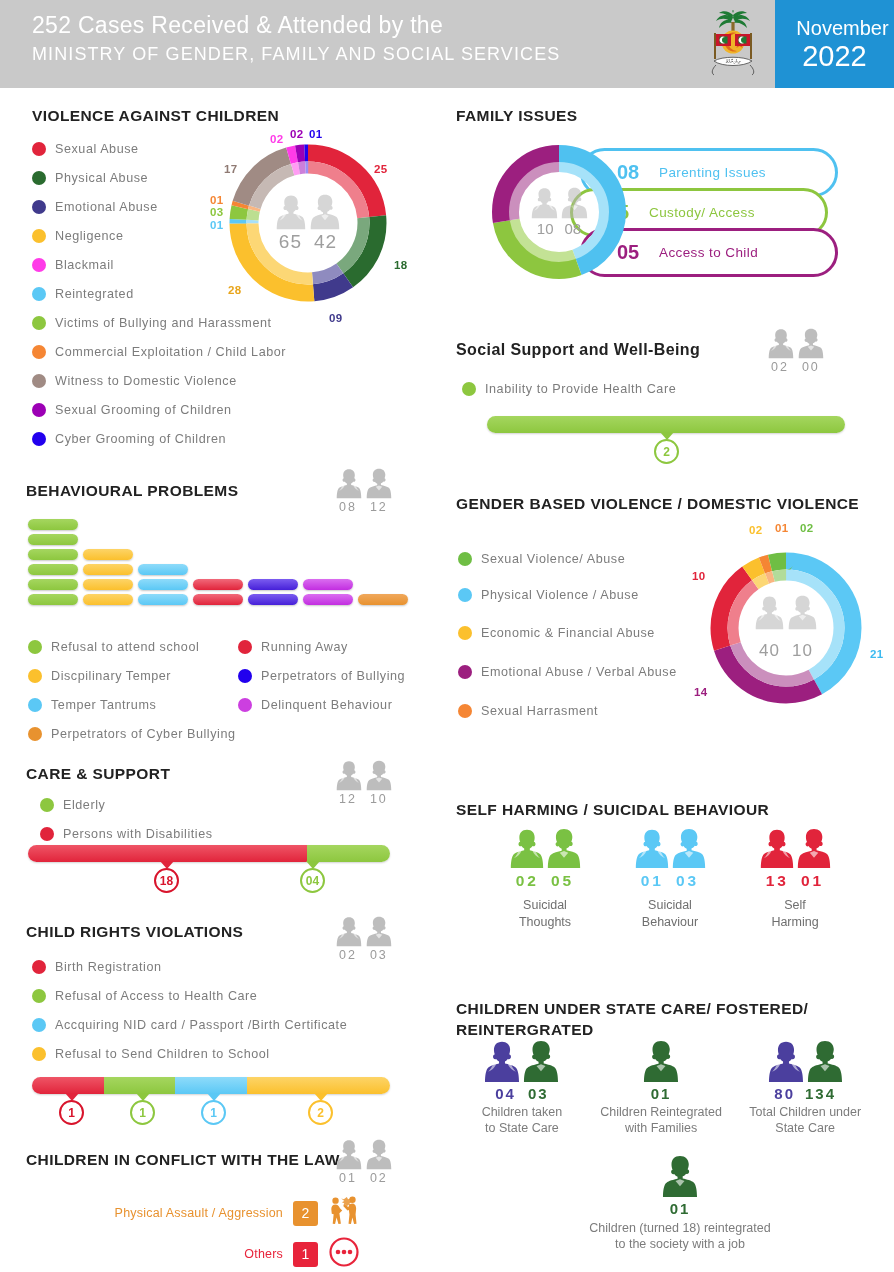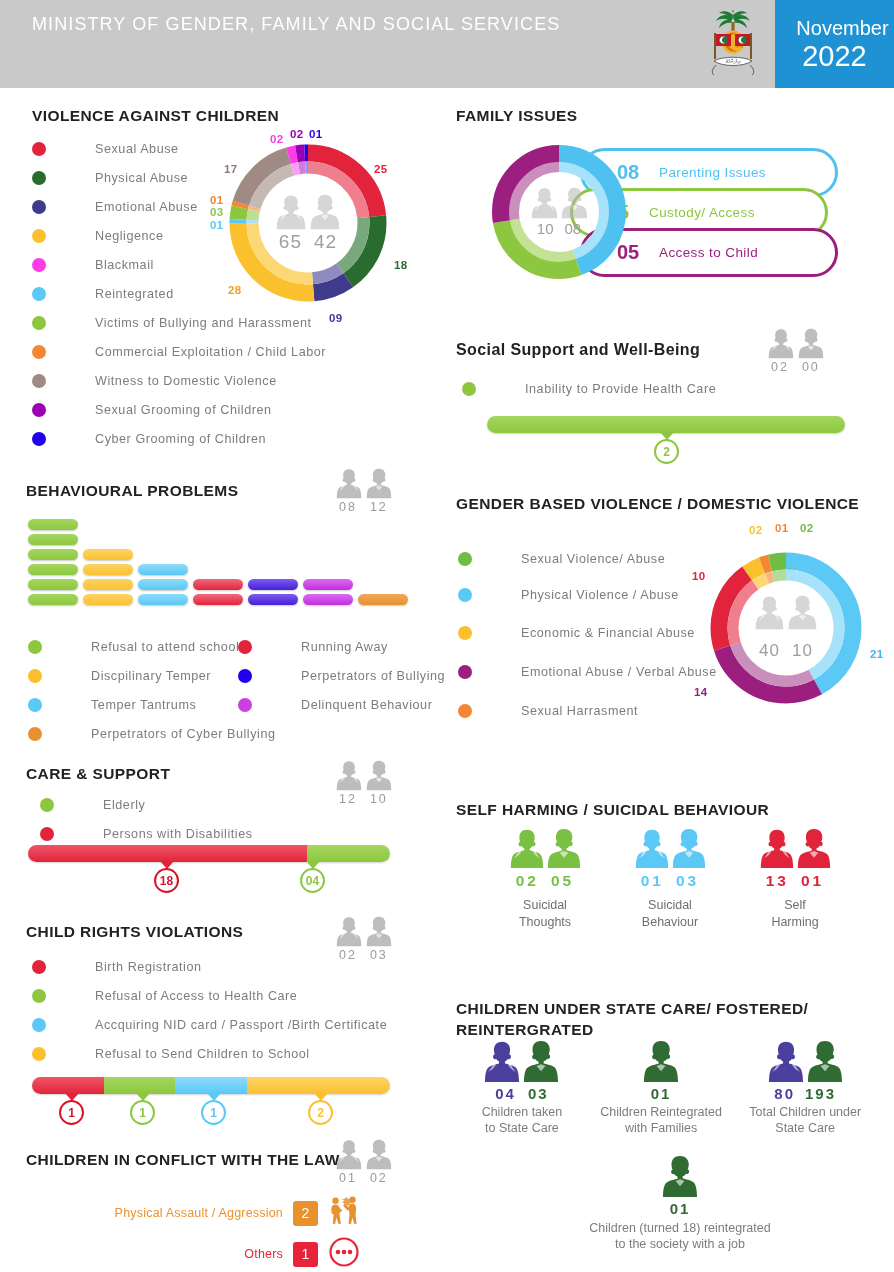--- a/index.html
+++ b/index.html
@@ -19,21 +19,21 @@
   .emblem-box { position:absolute; left:690px; top:0; width:85px; height:88px; display:flex; align-items:center; justify-content:center;}
   .date-box { position:absolute; left:775px; top:0; width:119px; height:88px; background:#1f92d4; color:#fff;
               display:flex; flex-direction:column; align-items:center; justify-content:center; }
   .date-month { font-size:20px; font-weight:300; line-height:24px;margin-left:16px; }
   .date-year  { font-size:29px; font-weight:300; line-height:32px; }
 
   
   .sec-title { font-size:15.5px; font-weight:700; color:#222; letter-spacing:.4px; }
   .legend-row { display:flex; align-items:center; gap:9px; height:29px; }
   .dot { width:14px; height:14px; border-radius:50%; flex:0 0 14px; }
-  .legend-label { font-size:12.6px; color:#7c7c7c; letter-spacing:.55px; white-space:nowrap;margin-left:40px;}
+  .legend-label { font-size:12.6px; color:#7c7c7c; letter-spacing:.55px; white-space:nowrap;}
   .mini-nums { font-size:12.5px; color:#9b9b9b; letter-spacing:2px; margin-top:1px;}
   .abs { position:absolute; }
 
   
   .pillbar { position:relative; height:17px; border-radius:9px; overflow:hidden; display:flex;
              box-shadow:0 1px 2px rgba(0,0,0,.18); }
   .pillbar > div { height:100%; }
   .badge { width:25px;height:25px;border-radius:50%;background:#fff;border:2px solid #ccc;
            display:flex;align-items:center;justify-content:center;font-size:12px;font-weight:600;}
   .tri { width:0;height:0;border-left:7px solid transparent;border-right:7px solid transparent; }
@@ -53,20 +53,21 @@
 
   .fam-pill { position:absolute; height:49px; border-radius:25px; background:#fff; display:flex; align-items:center; }
   .fam-num { font-size:20px; font-weight:600; margin-left:34px; width:42px;}
   .fam-lbl { font-size:13.5px; letter-spacing:.4px; }
 </style>
 </head>
 <body>
 
 <div class="header">
   <div class="header-text">
+    <div class="header-line1">252 Cases Received &amp; Attended by the</div>
     <div class="header-line2">MINISTRY OF GENDER, FAMILY AND SOCIAL SERVICES</div>
   </div>
   <div class="emblem-box">
     <svg width="62" height="70" viewBox="0 0 62 70">
 
       <g fill="#1e7a34">
         <path d="M31 8 C24 4 17 6 14 12 C19 9 25 9 29 13 Z"></path>
         <path d="M31 8 C38 4 45 6 48 12 C43 9 37 9 33 13 Z"></path>
         <path d="M31 6 C27 2 21 1 17 4 C23 4 27 7 30 11 Z"></path>
         <path d="M31 6 C35 2 41 1 45 4 C39 4 35 7 32 11 Z"></path>
@@ -699,21 +700,21 @@
     <div style="display:flex;gap:3px;justify-content:center">
       <svg width="36" height="43">
           <use href="#girl" fill="#4b3f9e"></use>
         </svg>
       <svg width="36" height="43">
           <use href="#boy" fill="#2f6b33"></use>
         </svg>
     </div>
     <div style="display:flex;gap:10px;justify-content:center;margin-top:2px">
       <span class="state-num" style="color:#4b3f9e">80</span>
-      <span class="state-num" style="color:#2f6b33">193</span>
+      <span class="state-num" style="color:#2f6b33">134</span>
     </div>
     <div class="state-cap"><span>Total Children under</span><br><span>State Care</span></div>
   </div>
 </div>
 <div class="abs" style="left:530px; top:1155px; width:300px; text-align:center;">
   <div style="display:flex;justify-content:center">
     <svg width="36" height="43">
         <use href="#boy" fill="#2f6b33"></use>
       </svg>
   </div>

